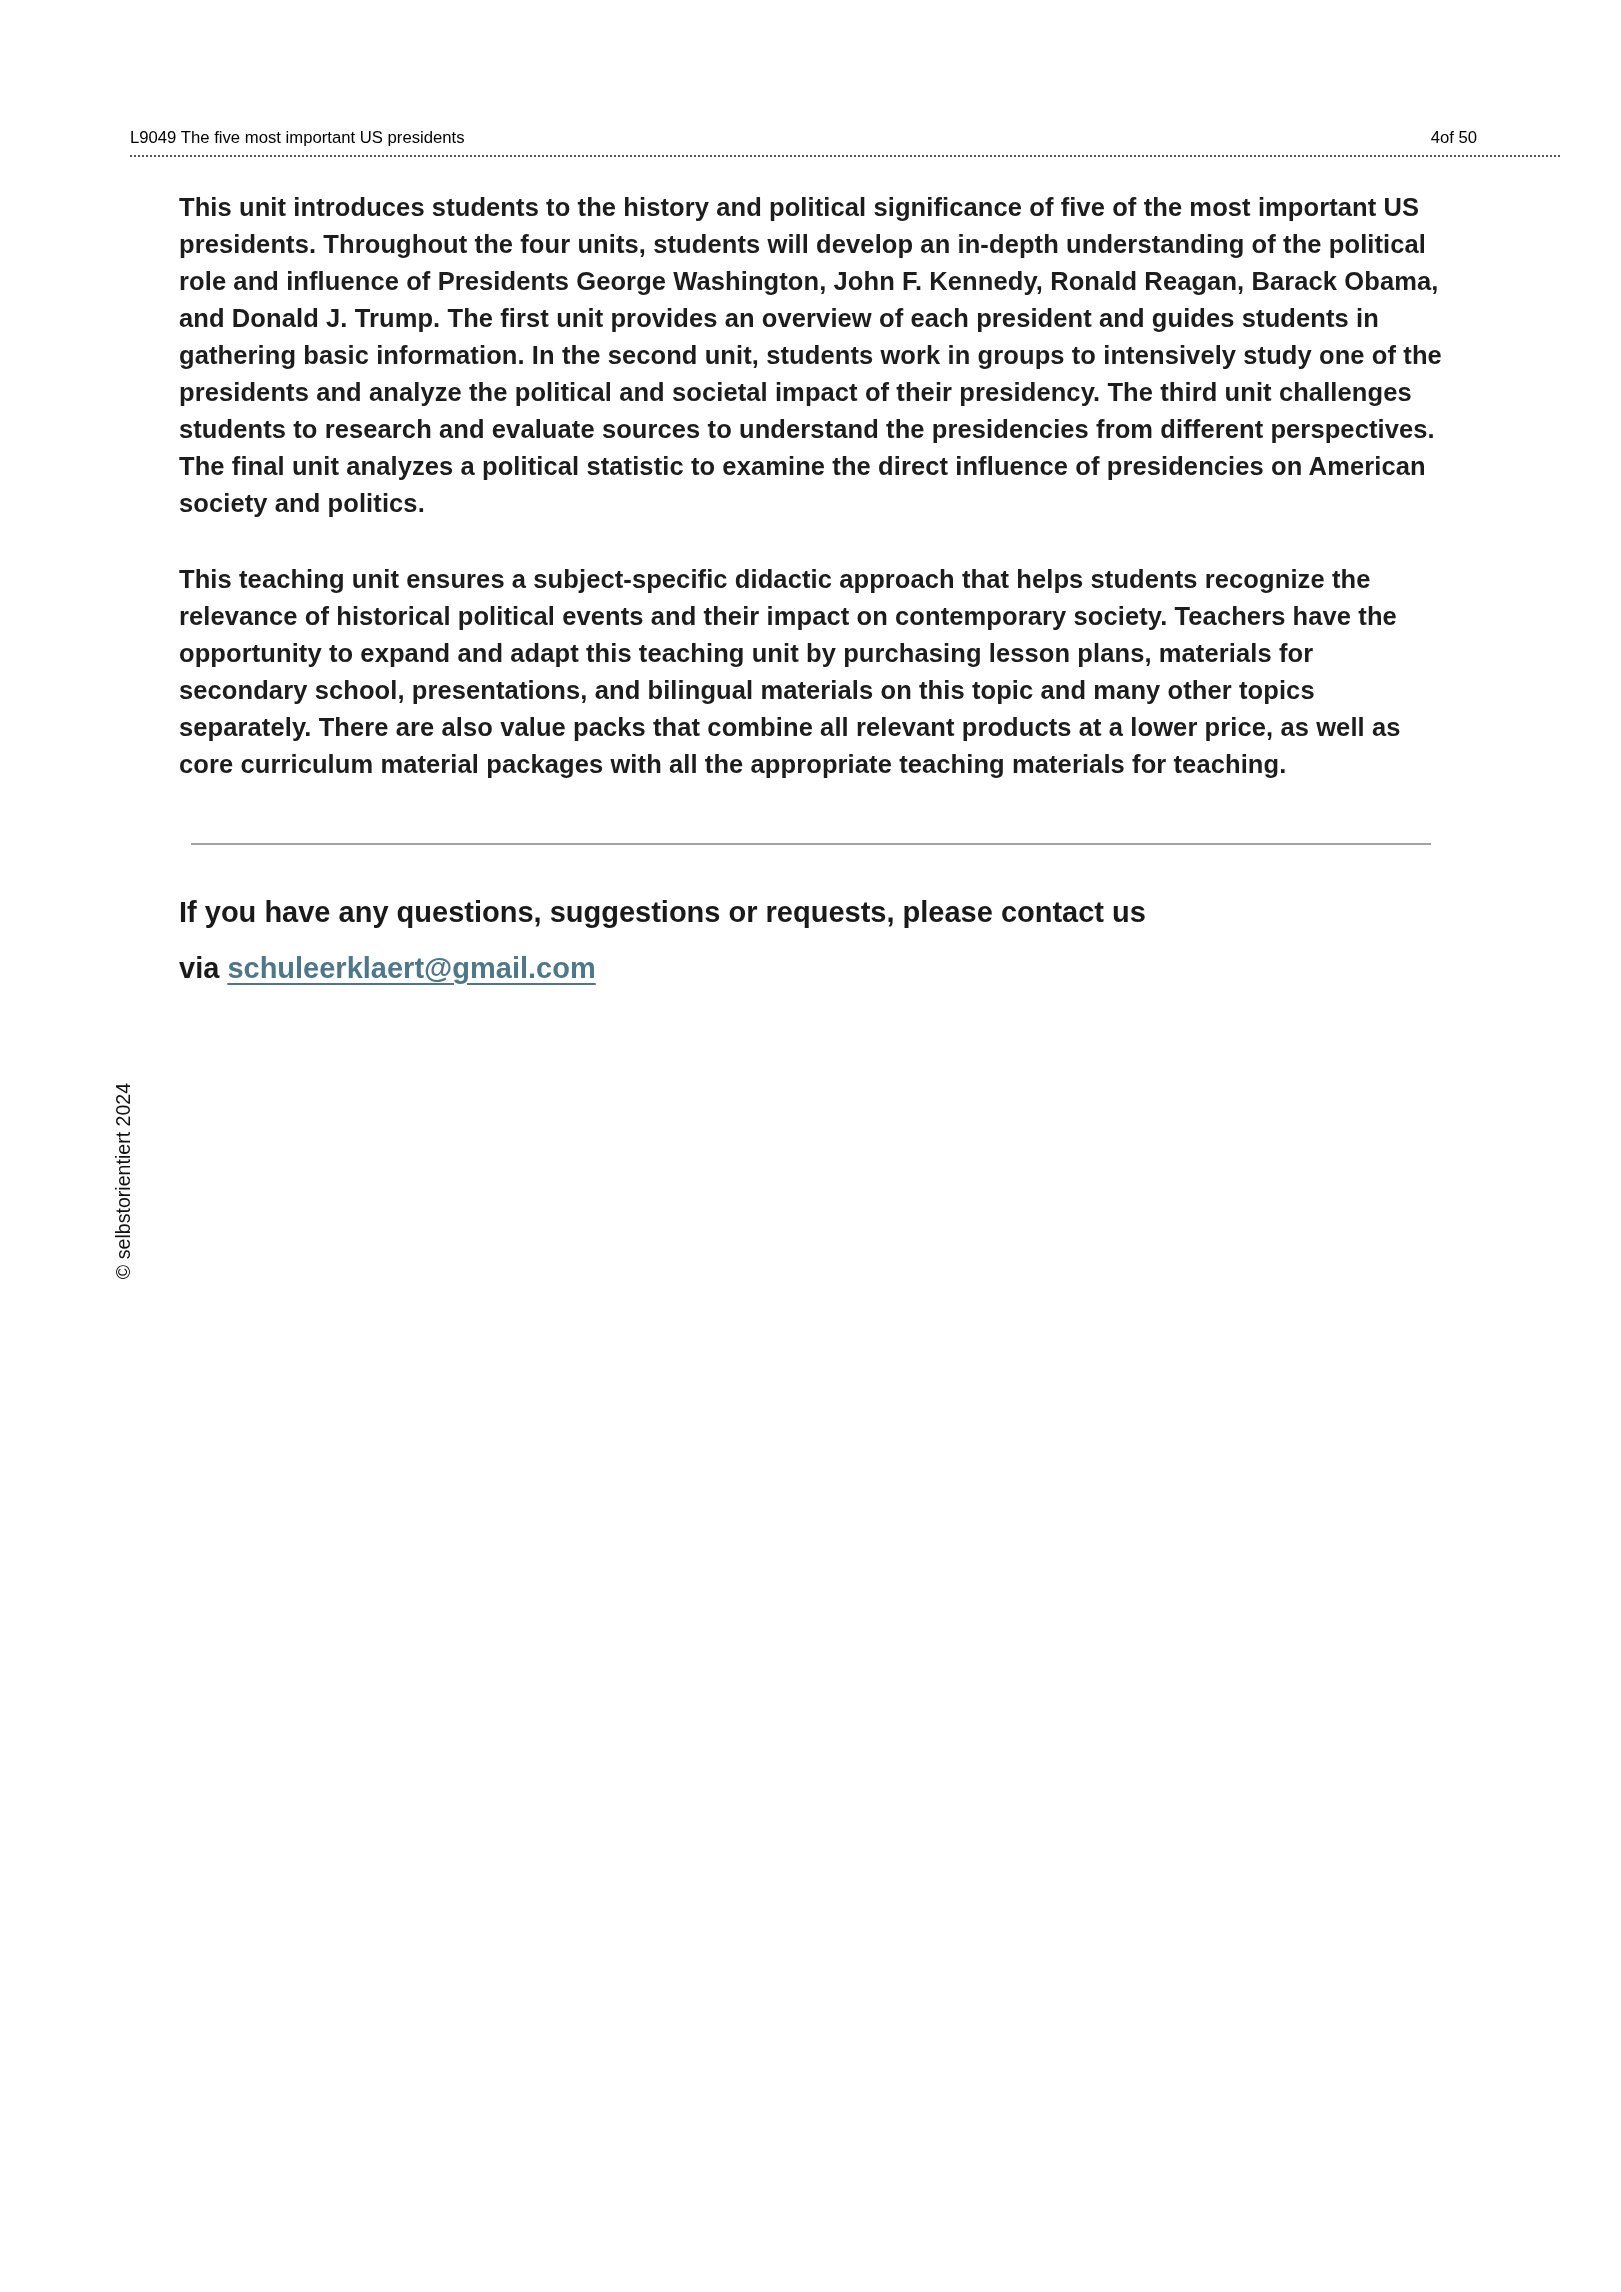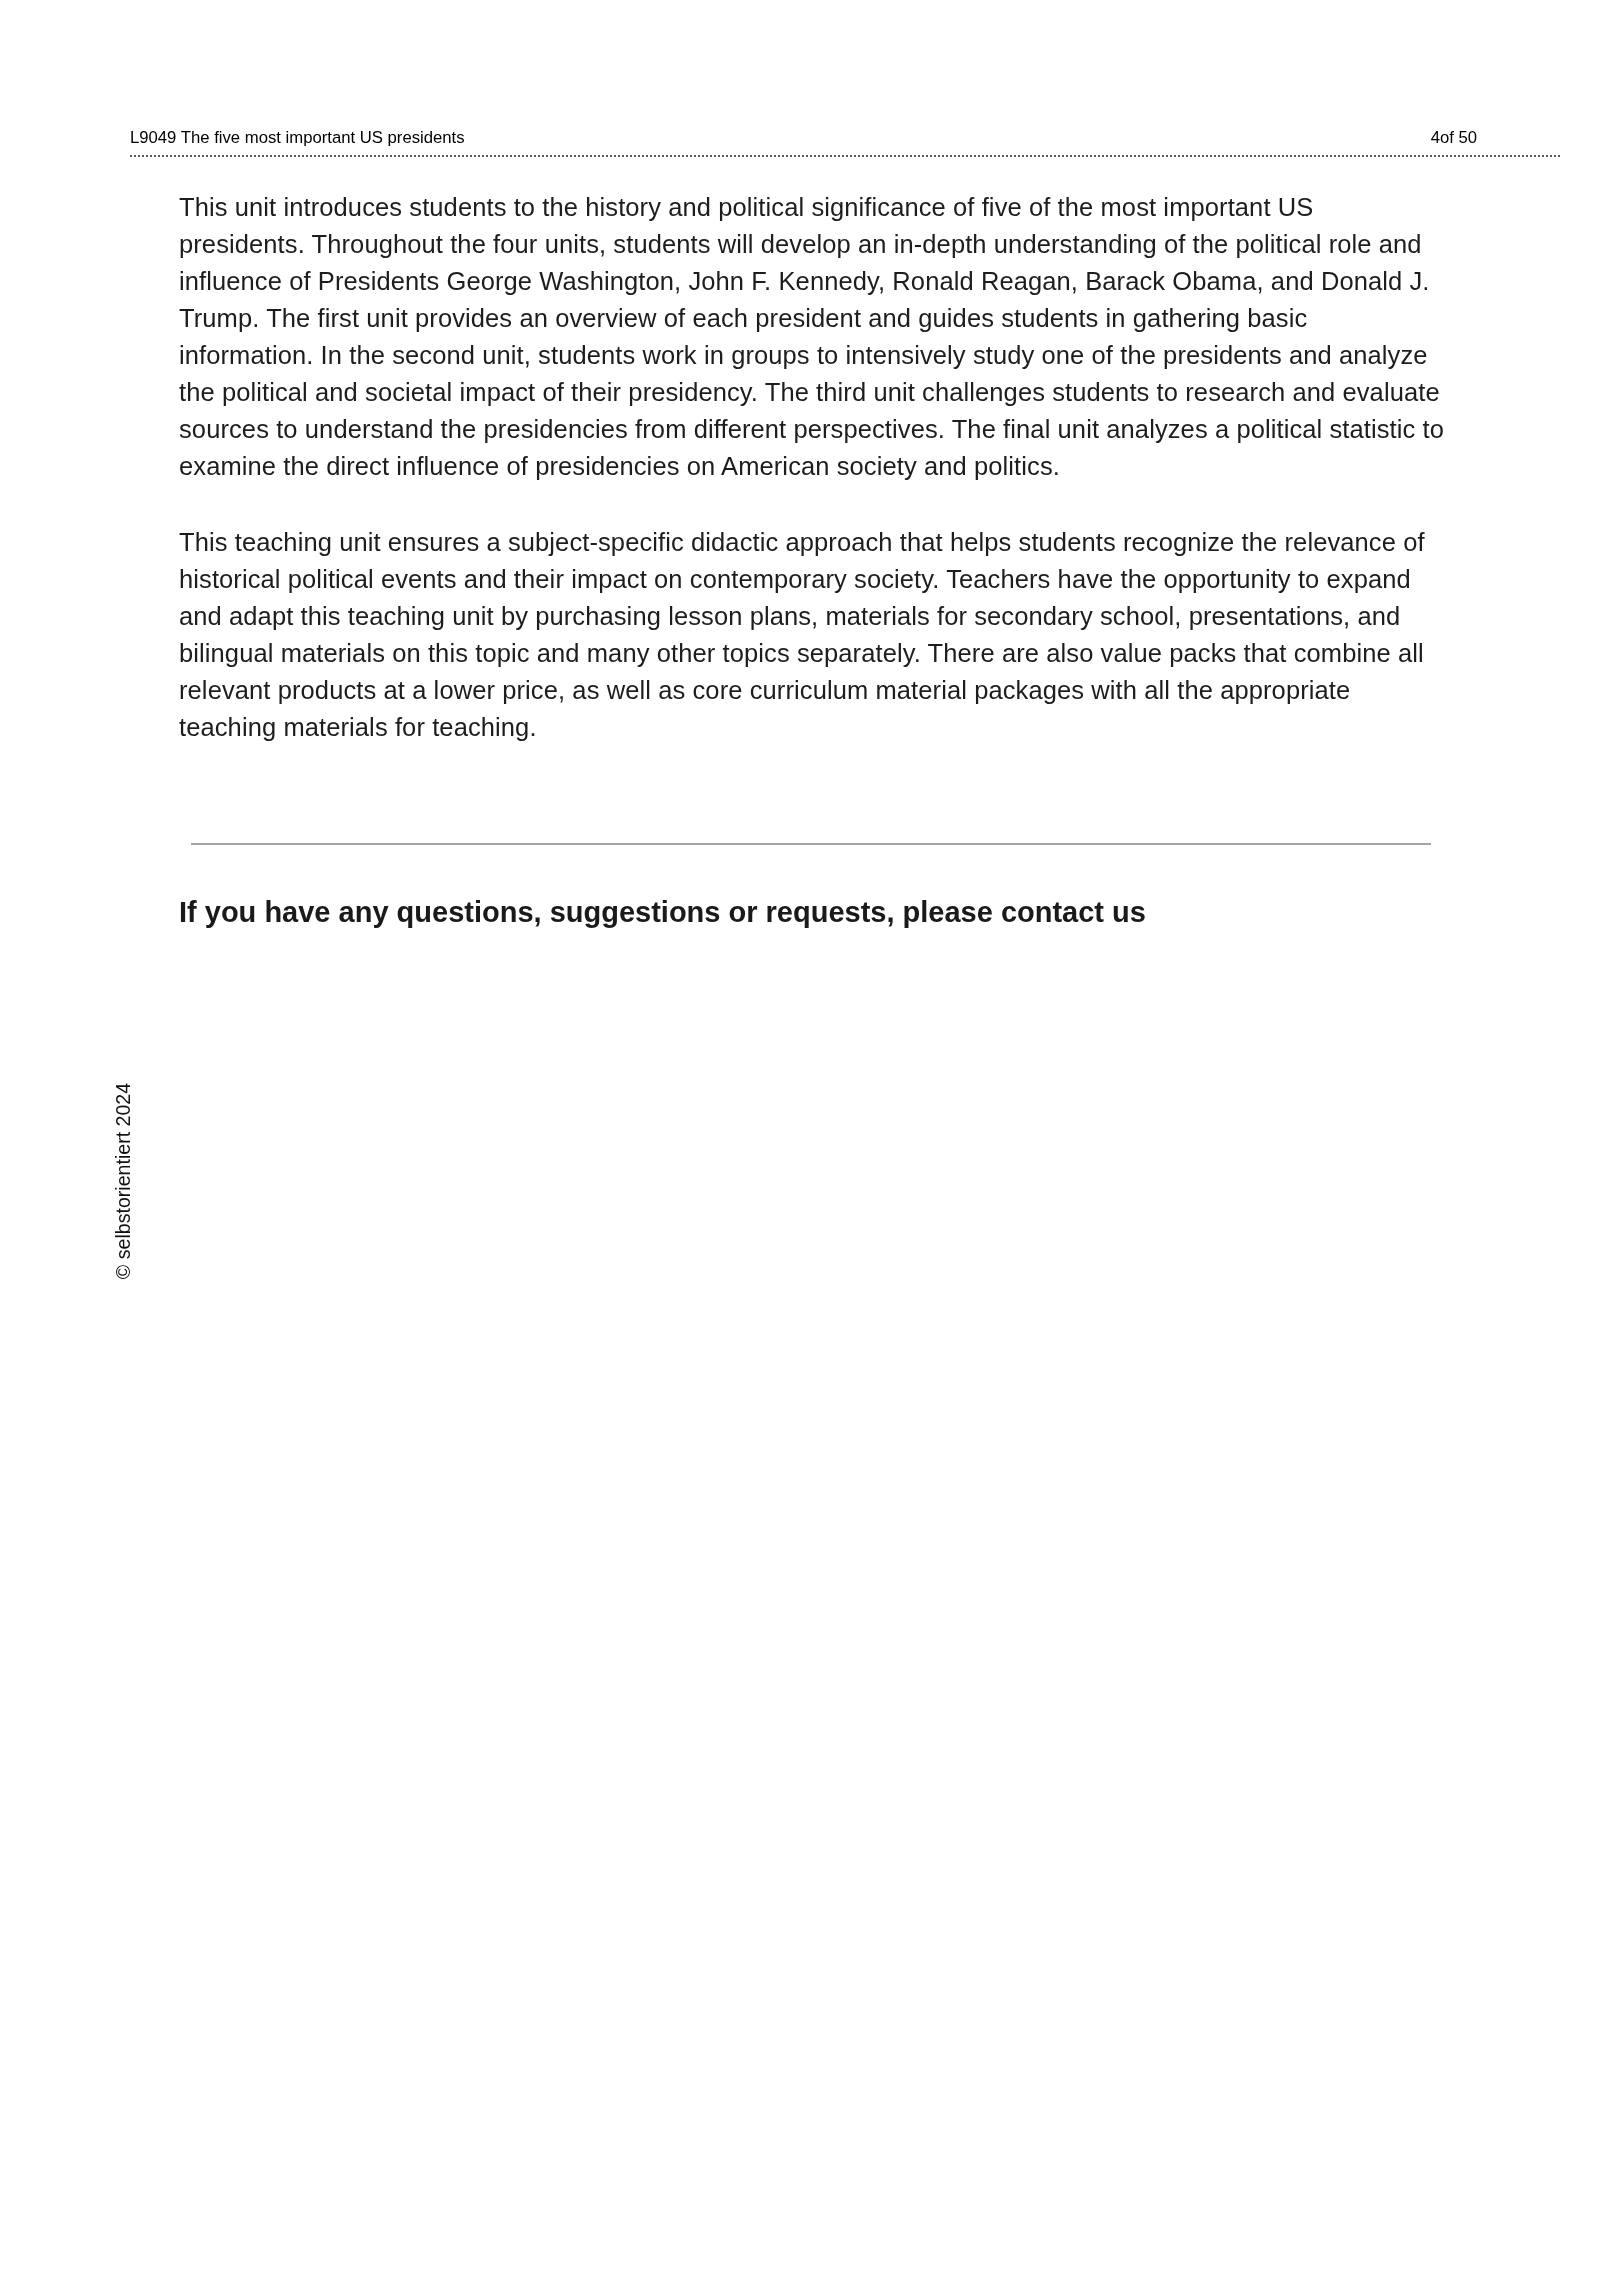--- a/index.html
+++ b/index.html
@@ -43,20 +43,21 @@
     top: 189px;
     width: 1266px;
   }
   .content p {
     margin: 0 0 39px 0;
     font-size: 25.5px;
     line-height: 37px;
     letter-spacing: 0.1px;
     color: #1d1d1d;
     text-align: left;
+    font-weight: bold;
   }
 
   
   .divider {
     position: absolute;
     left: 191px;
     top: 843px;
     width: 1240px;
     margin: 0;
     border: none;
@@ -106,18 +107,19 @@
 
   <div class="content">
     <p>This unit introduces students to the history and political significance of five of the most important US presidents. Throughout the four units, students will develop an in-depth understanding of the political role and influence of Presidents George Washington, John F. Kennedy, Ronald Reagan, Barack Obama, and Donald J. Trump. The first unit provides an overview of each president and guides students in gathering basic information. In the second unit, students work in groups to intensively study one of the presidents and analyze the political and societal impact of their presidency. The third unit challenges students to research and evaluate sources to understand the presidencies from different perspectives. The final unit analyzes a political statistic to examine the direct influence of presidencies on American society and politics.</p>
     <p>This teaching unit ensures a subject-specific didactic approach that helps students recognize the relevance of historical political events and their impact on contemporary society. Teachers have the opportunity to expand and adapt this teaching unit by purchasing lesson plans, materials for secondary school, presentations, and bilingual materials on this topic and many other topics separately. There are also value packs that combine all relevant products at a lower price, as well as core curriculum material packages with all the appropriate teaching materials for teaching.</p>
   </div>
 
   <hr class="divider">
 
   <div class="contact">
     <div class="contact-line1">If you have any questions, suggestions or requests, please contact us</div>
+    <div class="contact-line2"><span>via </span><a class="email" href="#">schuleerklaert@gmail.com</a></div>
   </div>
 
   <div class="side-note">© selbstorientiert 2024</div>
 
 </div>
 
 
 </body></html>

